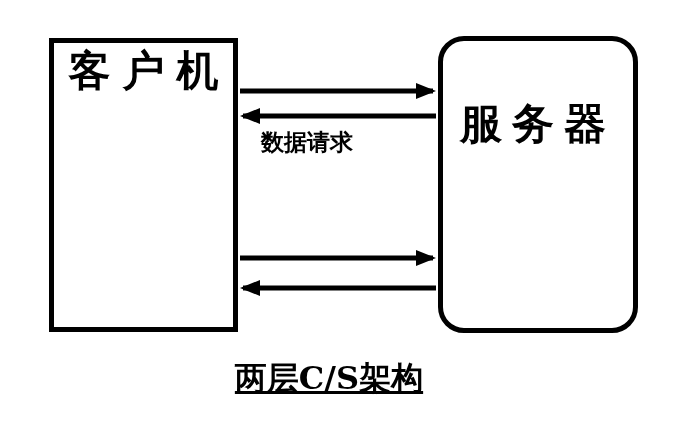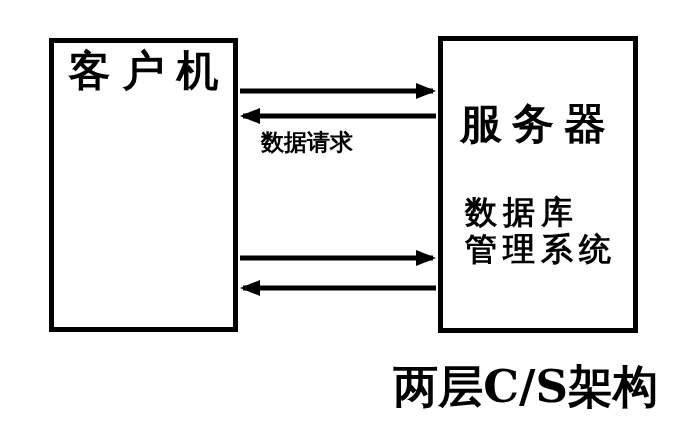--- a/index.html
+++ b/index.html
@@ -36,20 +36,21 @@
     font-weight: bold;
     letter-spacing: 12px;
     margin-right: -12px;
     white-space: nowrap;
   }
   .server-box {
     left: 438px;
     top: 36px;
     width: 200px;
     height: 297px;
+    border-radius: 26px;
   }
   .server-title {
     position: absolute;
     top: 55px;
     left: 0;
     width: 100%;
     text-align: center;
     font-size: 42px;
     font-weight: bold;
     letter-spacing: 10px;
@@ -78,41 +79,38 @@
     top: 127px;
     font-size: 23px;
     font-weight: bold;
     white-space: nowrap;
   }
   .caption {
     position: absolute;
     left: 0;
     top: 357px;
     width: 658px;
-    text-align: right;
-    font-size: 45px;
+    text-align: center;
+    font-size: 32px;
     font-weight: bold;
     white-space: nowrap;
+    text-decoration: underline;
   }
 </style>
 </head>
 <body>
 
 <div class="canvas">
 
   <div class="box client-box">
     <span class="client-label">客户机</span>
   </div>
 
   <div class="box server-box">
     <div class="server-title">服务器</div>
-    <div class="server-sub">
-      <div>数据库</div>
-      <div>管理系统</div>
-    </div>
   </div>
 
   <svg class="arrows-svg" viewBox="0 0 675 427">
     <defs>
       <marker id="head" markerWidth="4" markerHeight="3.2" refX="3.4" refY="1.6" orient="auto">
         <path d="M0,0 L4,1.6 L0,3.2 Z" fill="#000000"></path>
       </marker>
     </defs>
     <line x1="240" y1="91" x2="433" y2="91" stroke="#000000" stroke-width="5" marker-end="url(#head)"></line>
     <line x1="436" y1="116" x2="243" y2="116" stroke="#000000" stroke-width="5" marker-end="url(#head)"></line>

